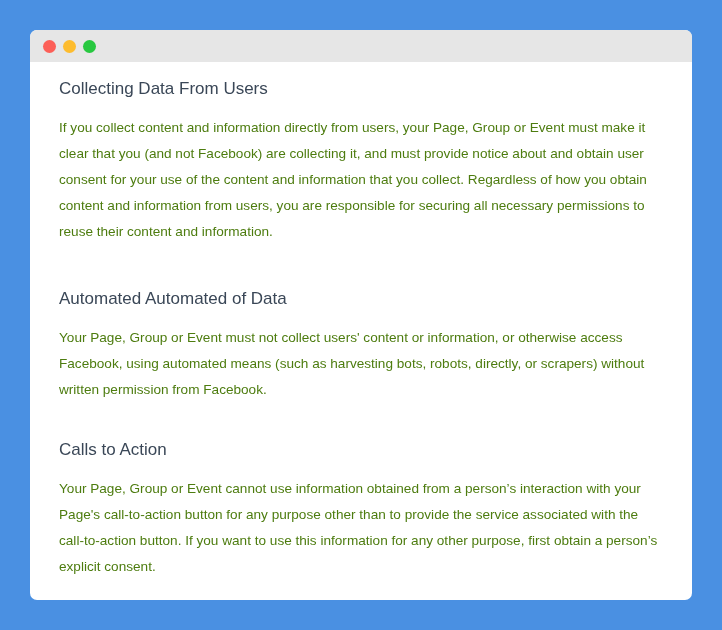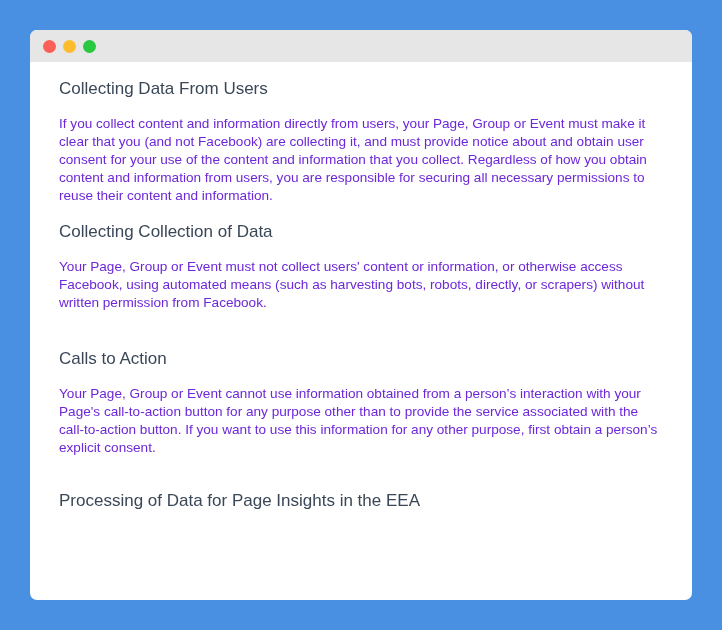--- a/index.html
+++ b/index.html
@@ -5,42 +5,42 @@
   html, body { margin:0; padding:0; }
   body { width:722px; height:630px; background:#4a90e2; position:relative; overflow:hidden; font-family:"Liberation Sans", sans-serif; }
   .window { position:absolute; left:30px; top:30px; width:662px; height:570px; background:#ffffff; border-radius:7px; overflow:hidden; }
   .titlebar { height:32px; background:#e6e6e6; position:relative; }
   .dot { position:absolute; top:10px; width:13px; height:13px; border-radius:50%; }
   .dot.red { left:13px; background:#fc5f57; }
   .dot.yellow { left:33px; background:#fdbc2e; }
   .dot.green { left:53px; background:#28c840; }
   .content { padding:16px 28px 0 29px; color:#3d4b5c; }
   .section h2 { font-size:17px; font-weight:normal; margin:0 0 15px 0; line-height:22px; color:#3a4757; }
-  .section p { font-size:13.6px; line-height:18px; margin:0; color:#6d28d9; }
+  .section p { font-size:13.6px; line-height:26px; margin:0; color:#4d7c0f; }
   .section { margin-bottom:16px; }
-  .section.s1 { margin-bottom:16px; }
+  .section.s1 { margin-bottom:43px; }
   .section.s2 { margin-bottom:36px; }
   .section.s3 { margin-bottom:33px; }
 </style>
 </head>
 <body>
 
 <div class="window">
   <div class="titlebar">
     <span class="dot red"></span>
     <span class="dot yellow"></span>
     <span class="dot green"></span>
   </div>
   <div class="content">
     <div class="section s1">
       <h2>Collecting Data From Users</h2>
       <p>If you collect content and information directly from users, your Page, Group or Event must make it clear that you (and not Facebook) are collecting it, and must provide notice about and obtain user consent for your use of the content and information that you collect. Regardless of how you obtain content and information from users, you are responsible for securing all necessary permissions to reuse their content and information.</p>
     </div>
     <div class="section s2">
-      <h2>Collecting Collection of Data</h2>
+      <h2>Automated Automated of Data</h2>
       <p>Your Page, Group or Event must not collect users' content or information, or otherwise access Facebook, using automated means (such as harvesting bots, robots, directly, or scrapers) without written permission from Facebook.</p>
     </div>
     <div class="section s3">
       <h2>Calls to Action</h2>
       <p>Your Page, Group or Event cannot use information obtained from a person’s interaction with your Page's call-to-action button for any purpose other than to provide the service associated with the call-to-action button. If you want to use this information for any other purpose, first obtain a person’s explicit consent.</p>
     </div>
     <div class="section s4">
       <h2>Processing of Data for Page Insights in the EEA</h2>
     </div>
   </div>

